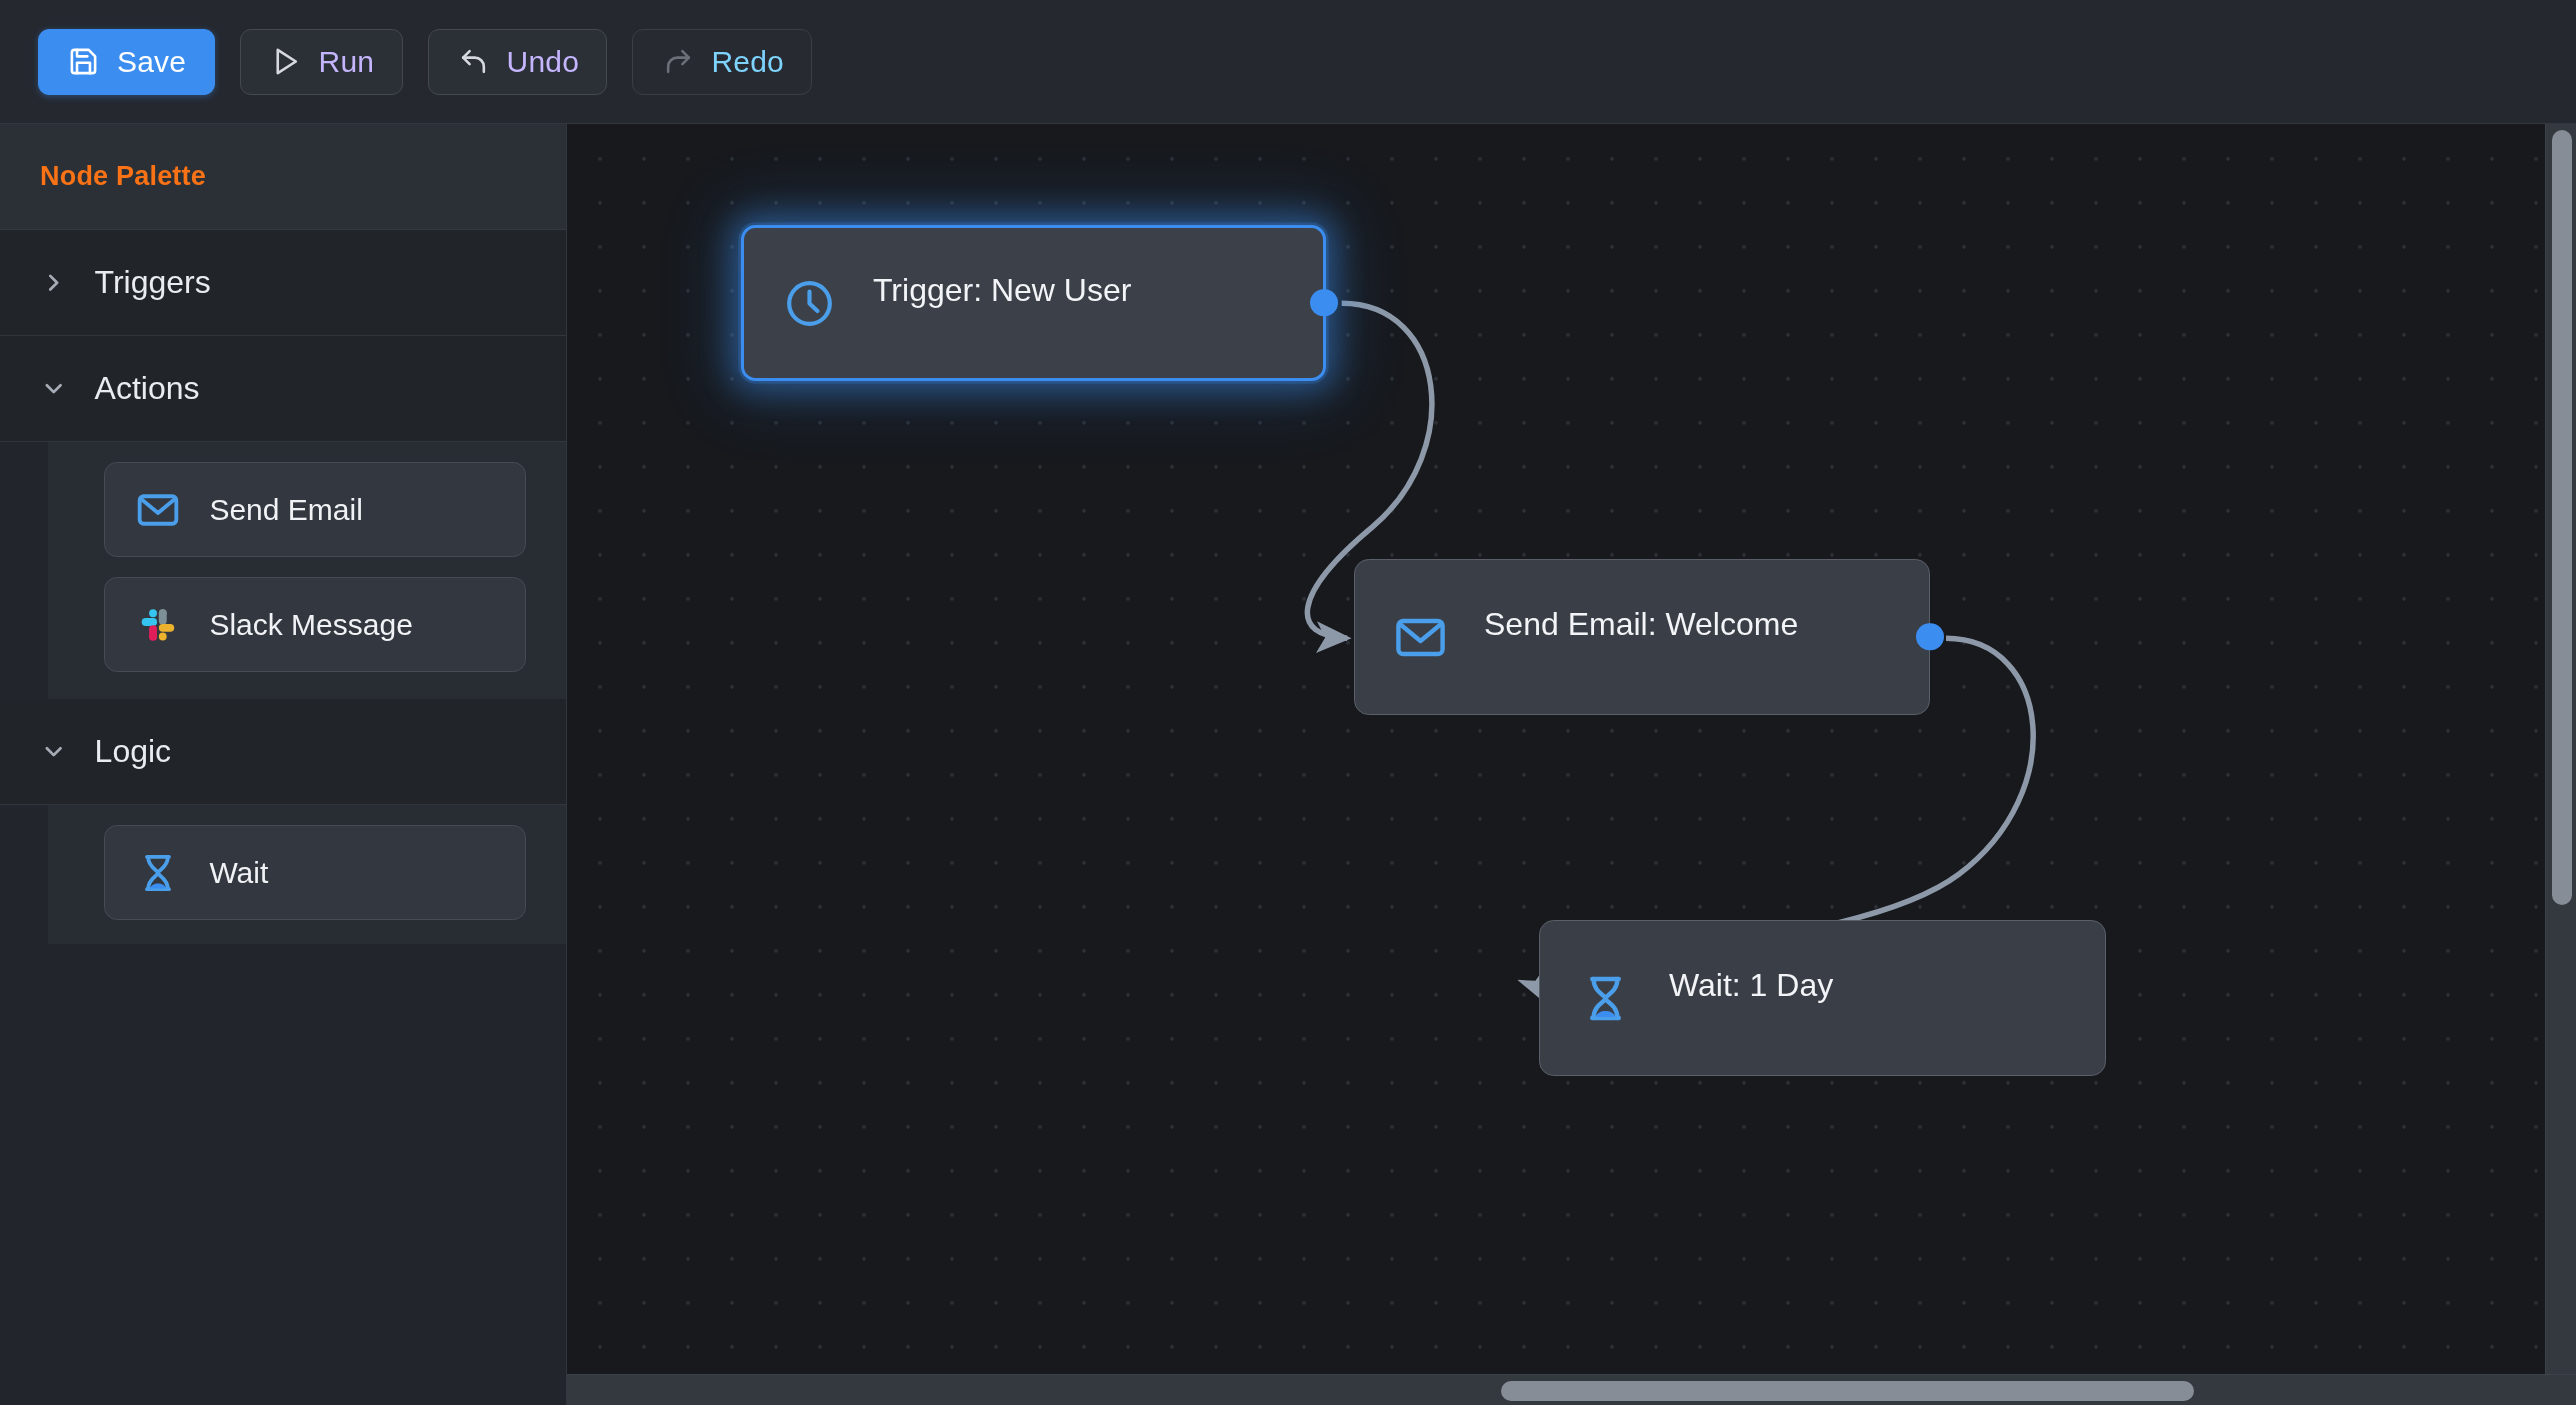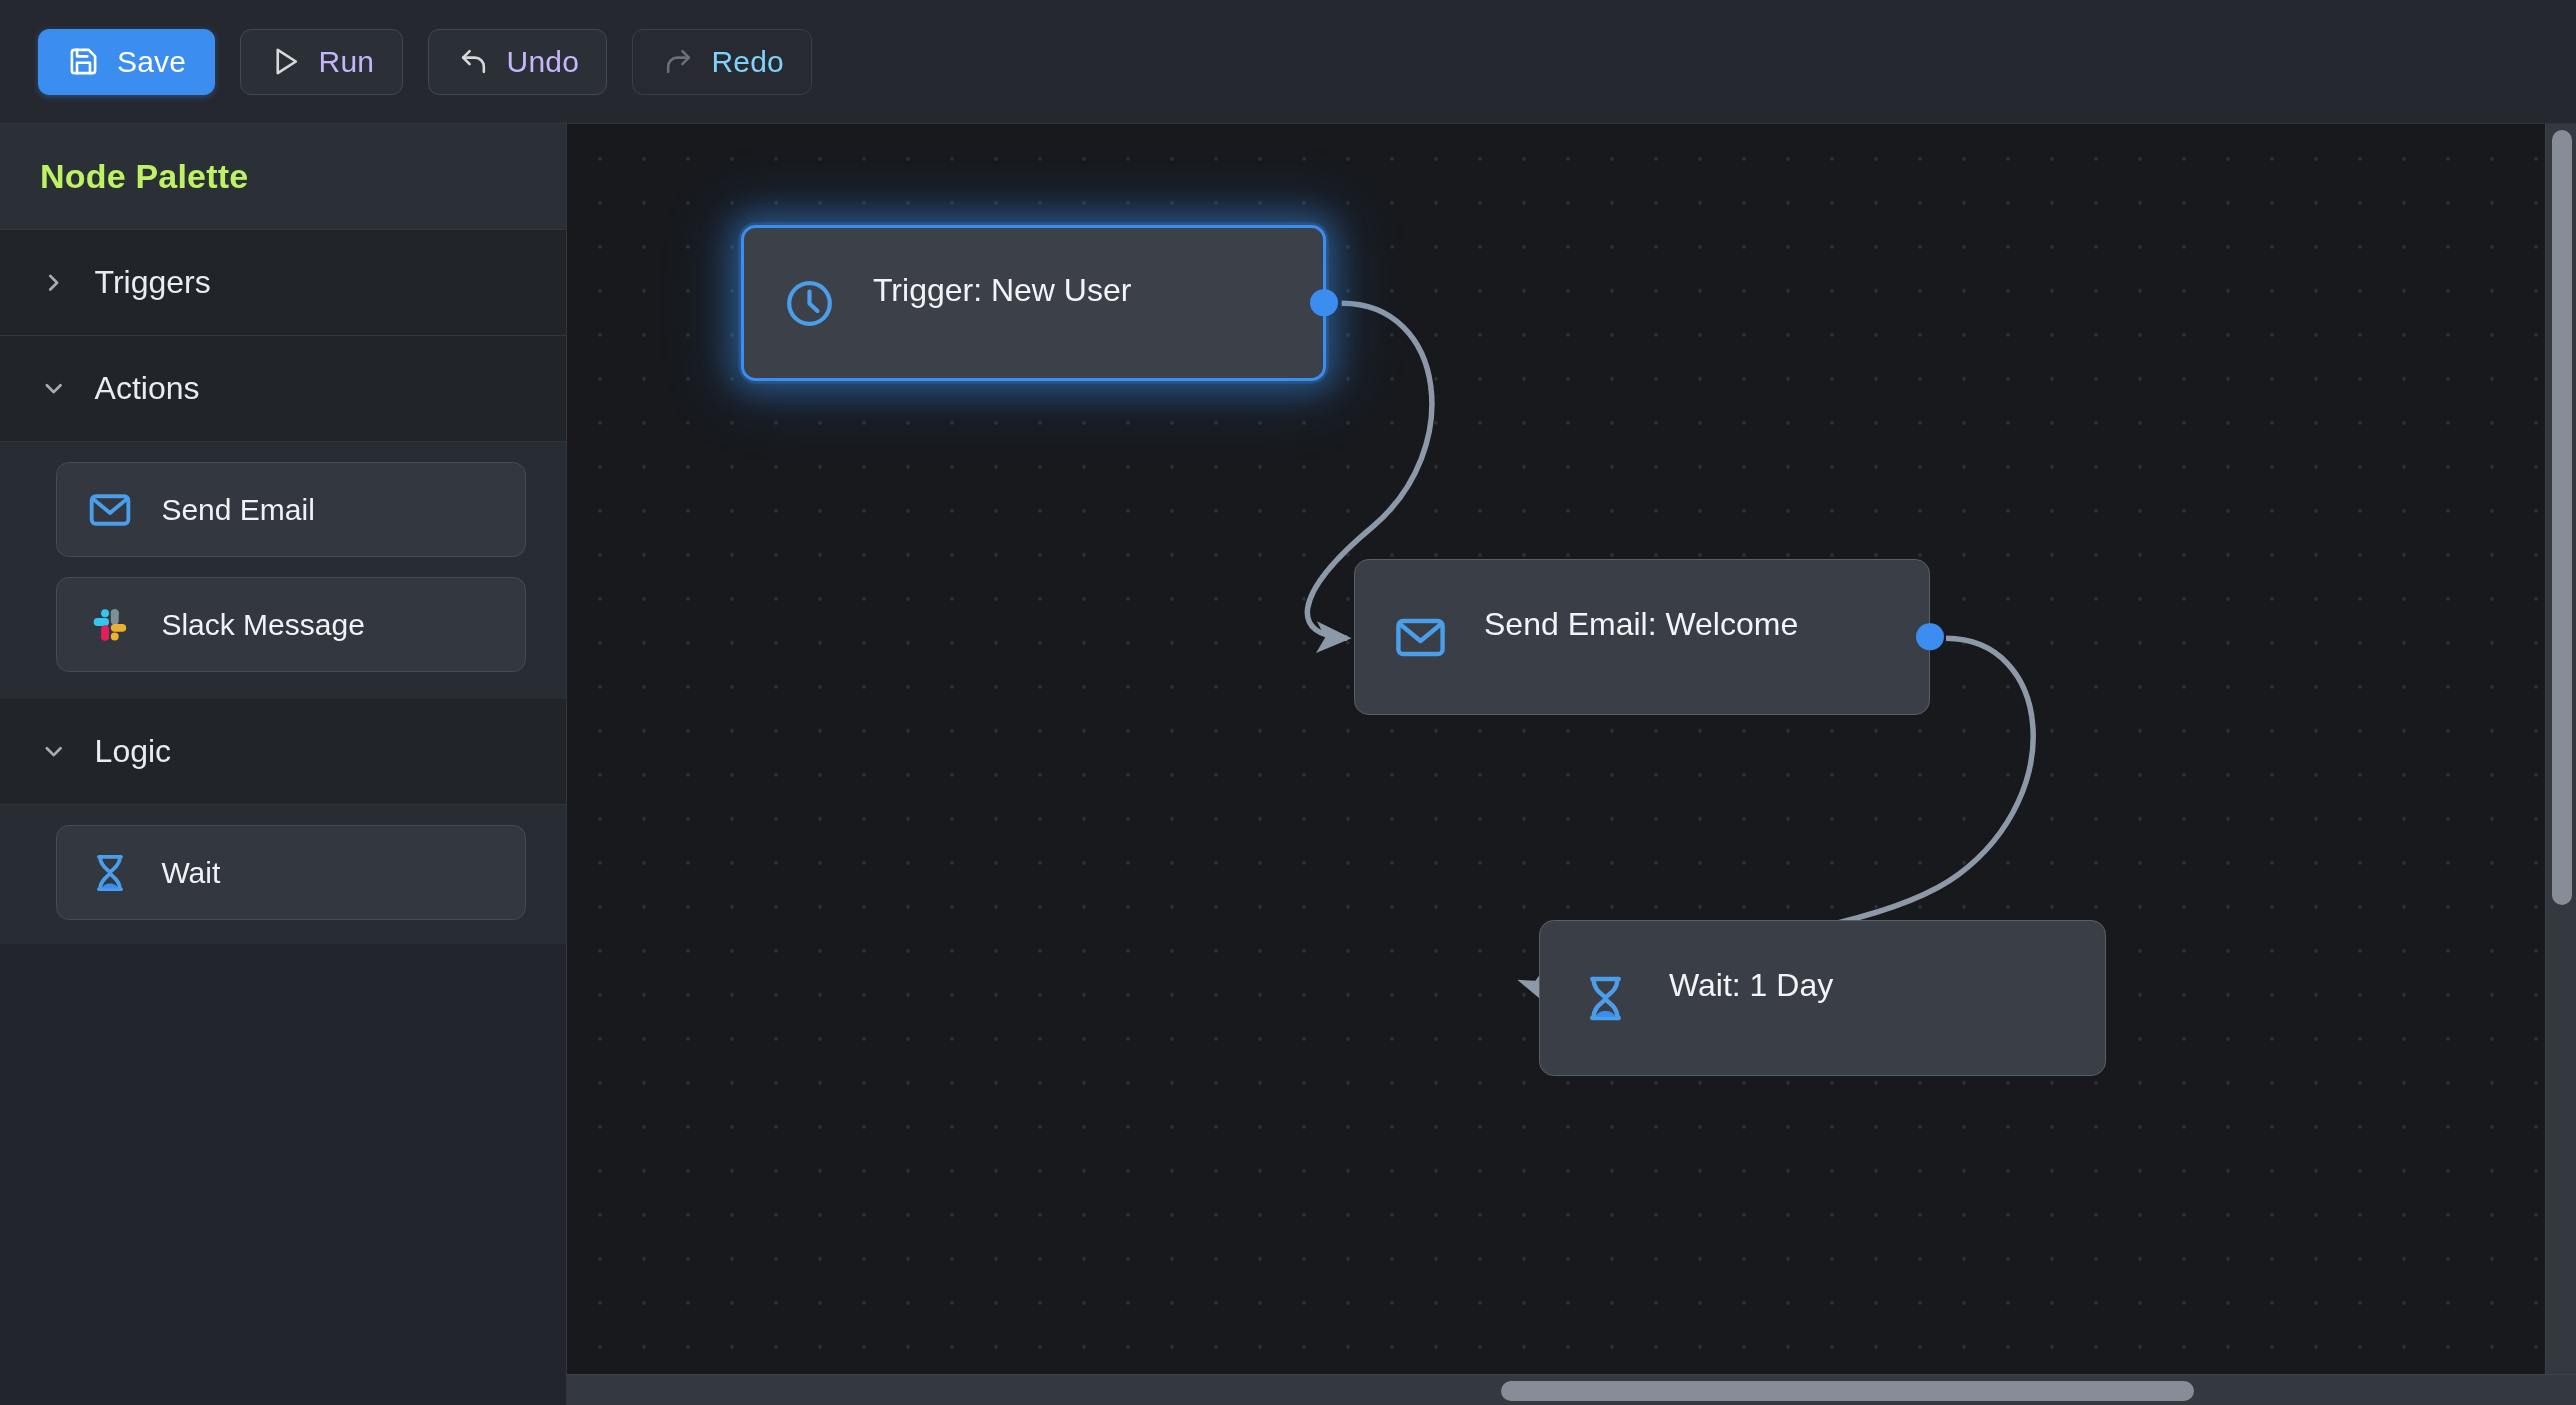--- a/index.html
+++ b/index.html
@@ -82,43 +82,43 @@
   }
 
   .palette-header {
     height: 106px;
     min-height: 106px;
     background: #2b2f36;
     border-bottom: 1.8px solid #33373f;
     display: flex;
     align-items: center;
     padding-left: 40px;
-    color: #bef264;
-    font-size: 34px;
+    color: #f97316;
+    font-size: 27px;
     font-weight: bold;
     letter-spacing: 0.2px;
   }
 
   .section-head {
     height: 106px;
     min-height: 106px;
     background: #212429;
     border-bottom: 1.8px solid #31353d;
     display: flex;
     align-items: center;
     padding-left: 38px;
     gap: 25.6px;
     color: #e9ecf0;
     font-size: 32px;
     cursor: pointer;
     user-select: none;
   }
   .section-head .chev { width: 31px; height: 31px; flex: 0 0 31px; display: flex; align-items: center; justify-content: center; }
 
-  .section-body { background: #282c33; padding: 20px 0 24px 16px; }
+  .section-body { background: #282c33; padding: 20px 0 24px 16px; margin-left: 48px; }
   .section-body.actions { padding-bottom: 27.4px; }
 
   .pal-item {
     margin: 0 40px 20px 40px;
     height: 95px;
     background: #33373f;
     border: 1.8px solid #464b54;
     border-radius: 12.8px;
     display: flex;
     align-items: center;

